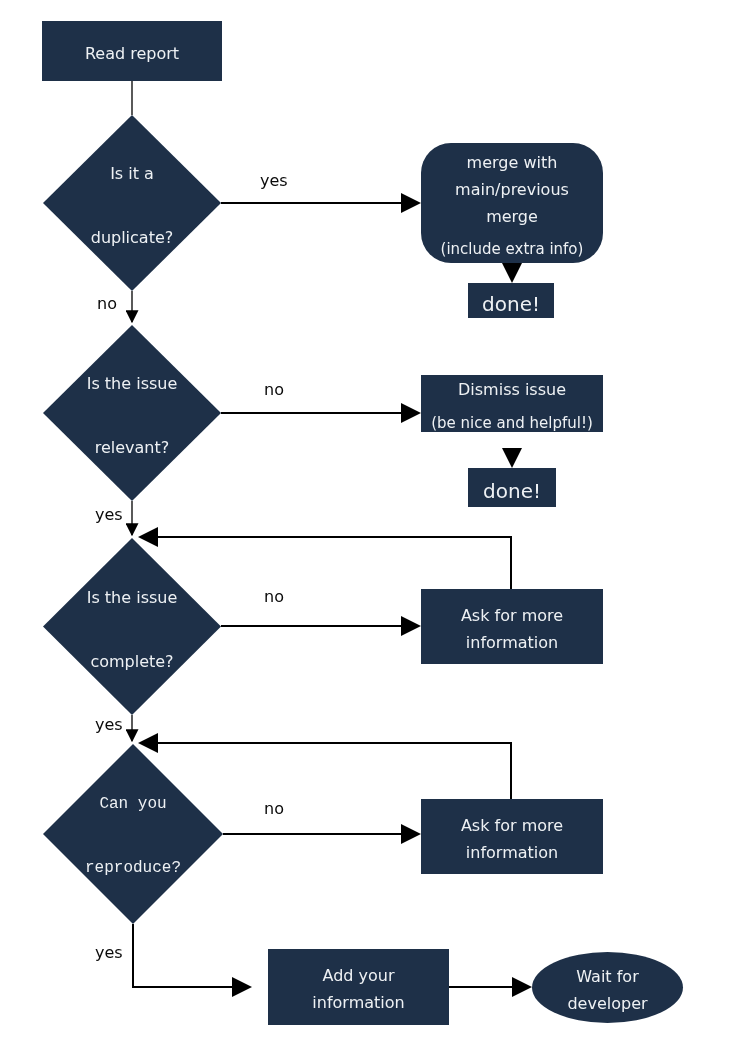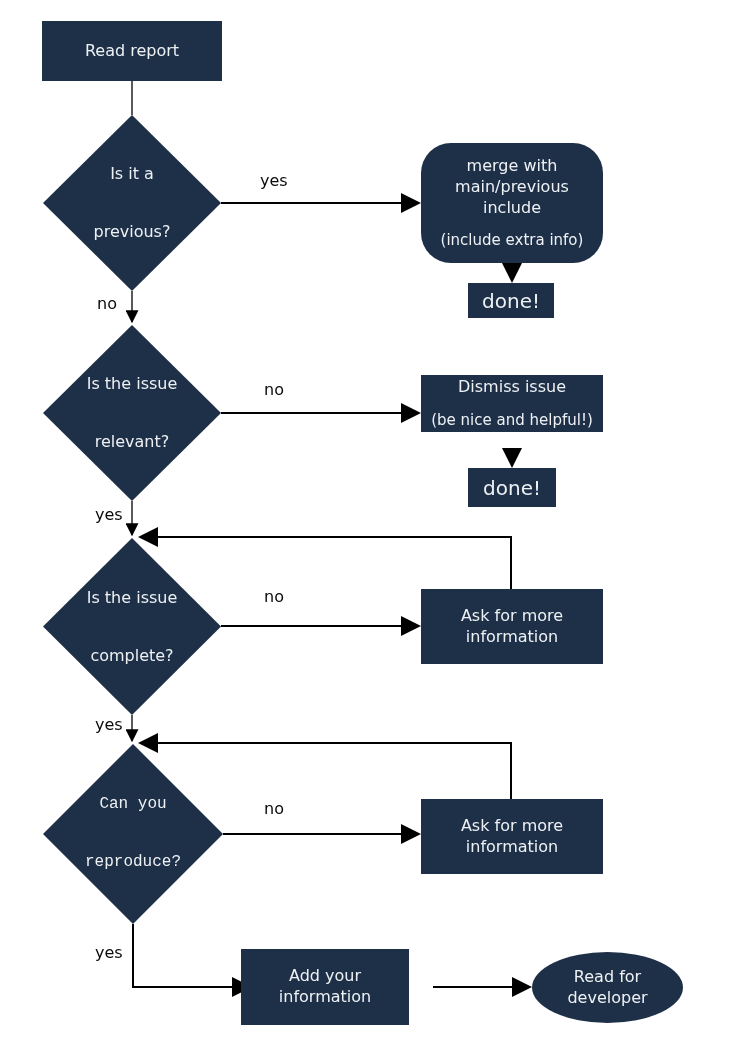--- a/index.html
+++ b/index.html
@@ -14,21 +14,21 @@
   .canvas{
     position:relative;width:744px;height:1052px;background:var(--bg);
     overflow:hidden;
   }
   .edges{position:absolute;left:0;top:0;width:744px;height:1052px;}
   .node{
     position:absolute;display:flex;flex-direction:column;align-items:center;
     justify-content:center;background:var(--node-fill);color:var(--node-text);
     text-align:center;font-size:16px;line-height:1.3;
   }
-  .node .nline{display:block;}
+  .node .nline{display:block;margin-top:6px;}
   .node .note{display:block;font-size:15px;line-height:1.25;margin-top:13px;}
   .diamond{
     clip-path:polygon(50% 0,100% 50%,50% 100%,0 50%);
     line-height:1.35;
     gap:36px;
   }
   .ellipse{border-radius:50%;}
   .small-box{font-size:20px;}
   .edge-label{
     position:absolute;color:var(--label);font-weight:normal;font-size:16px;
@@ -39,21 +39,21 @@
   .n-dup{left:43px;top:115px;width:178px;height:176px;}
   .n-merge{left:421px;top:143px;width:182px;height:120px;border-radius:30px;}
   .n-done1{left:468px;top:283px;width:86px;height:35px;}
   .n-relevant{left:43px;top:325px;width:178px;height:176px;}
   .n-dismiss{left:421px;top:375px;width:182px;height:57px;}
   .n-done2{left:468px;top:468px;width:88px;height:39px;}
   .n-complete{left:43px;top:538px;width:178px;height:177px;}
   .n-ask1{left:421px;top:589px;width:182px;height:75px;}
   .n-reproduce{left:43px;top:744px;width:180px;height:180px;font-family:Liberation Mono, monospace;}
   .n-ask2{left:421px;top:799px;width:182px;height:75px;}
-  .n-add{left:241px;top:949px;width:168px;height:76px;align-items:center;}
+  .n-add{left:268px;top:949px;width:181px;height:76px;align-items:center;}
   .n-wait{left:532px;top:952px;width:151px;height:71px;}
   
   .l-yes1{left:260px;top:172px;}
   .l-no2{left:97px;top:295px;}
   .l-no3{left:264px;top:381px;}
   .l-yes4{left:95px;top:506px;}
   .l-no5{left:264px;top:588px;}
   .l-yes6{left:95px;top:716px;}
   .l-no7{left:264px;top:800px;}
   .l-yes8{left:95px;top:944px;}
@@ -84,27 +84,27 @@
     <path d="M133,924 V987 H250" stroke="#000" stroke-width="2" fill="none" marker-end="url(#arrow)"></path>
     <path d="M433,987 H530" stroke="#000" stroke-width="2" fill="none" marker-end="url(#arrow)"></path>
   </svg>
 
   <div class="node n-read">
     <span class="nline">Read report</span>
   </div>
 
   <div class="node diamond n-dup">
     <span class="nline">Is it a</span>
-    <span class="nline">previous?</span>
+    <span class="nline">duplicate?</span>
   </div>
 
   <div class="node n-merge">
     <span class="nline">merge with</span>
     <span class="nline">main/previous</span>
-    <span class="nline">include</span>
+    <span class="nline">merge</span>
     <span class="note">(include extra info)</span>
   </div>
 
   <div class="node small-box n-done1">
     <span class="nline">done!</span>
   </div>
 
   <div class="node diamond n-relevant">
     <span class="nline">Is the issue</span>
     <span class="nline">relevant?</span>
@@ -138,21 +138,21 @@
     <span class="nline">Ask for more</span>
     <span class="nline">information</span>
   </div>
 
   <div class="node n-add">
     <span class="nline">Add your</span>
     <span class="nline">information</span>
   </div>
 
   <div class="node ellipse n-wait">
-    <span class="nline">Read for</span>
+    <span class="nline">Wait for</span>
     <span class="nline">developer</span>
   </div>
 
   <div class="edge-label l-yes1">yes</div>
   <div class="edge-label l-no2">no</div>
   <div class="edge-label l-no3">no</div>
   <div class="edge-label l-yes4">yes</div>
   <div class="edge-label l-no5">no</div>
   <div class="edge-label l-yes6">yes</div>
   <div class="edge-label l-no7">no</div>

